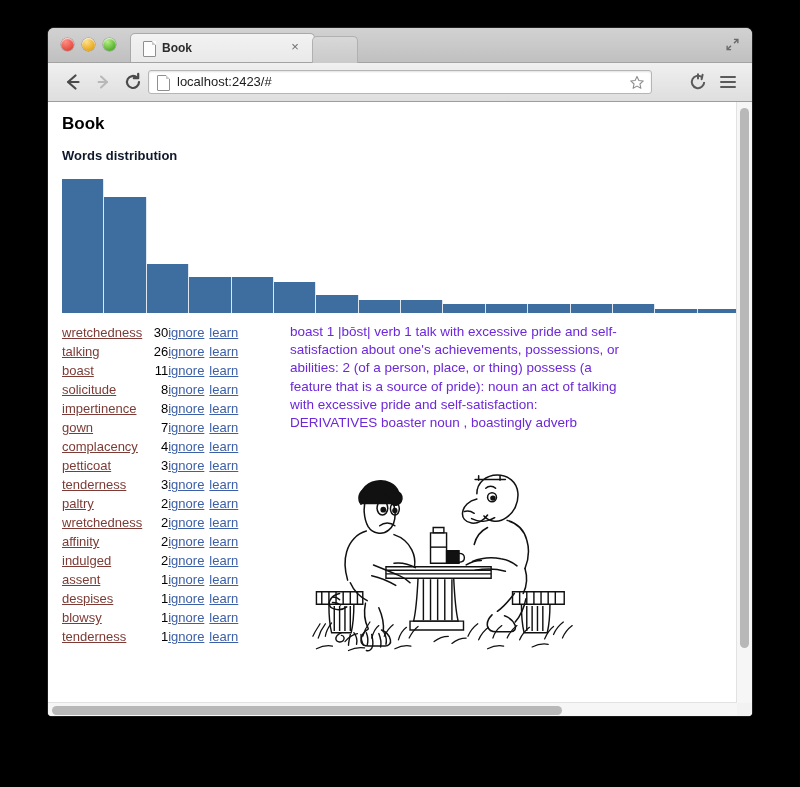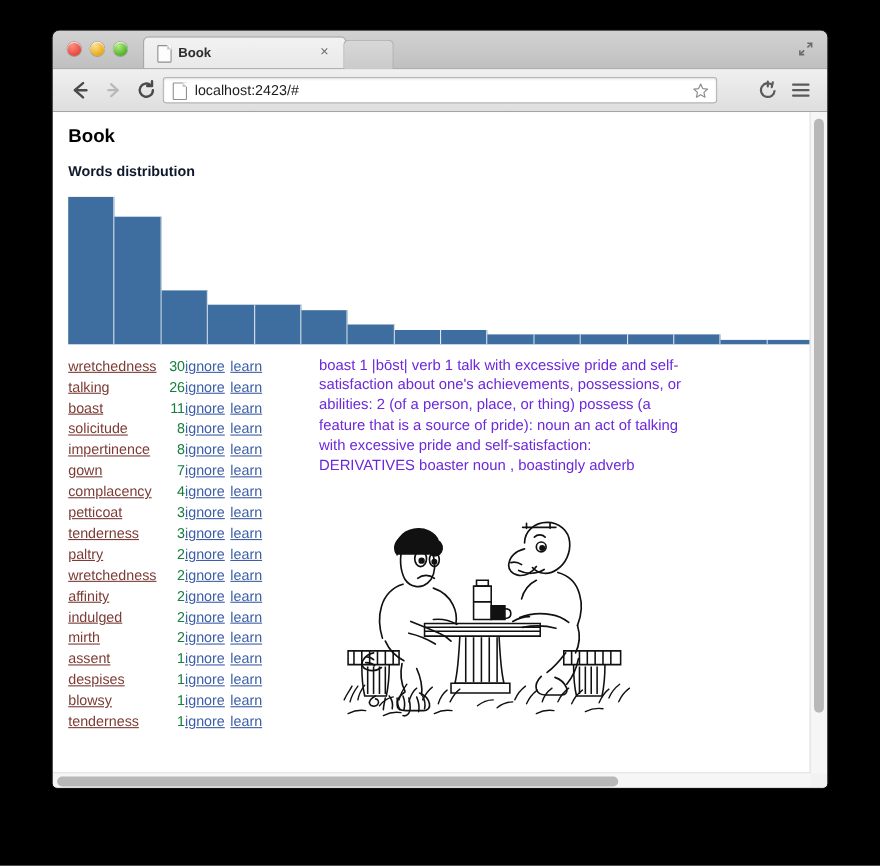--- a/index.html
+++ b/index.html
@@ -91,21 +91,21 @@
   .bar{position:absolute;bottom:0;background:#3d6e9f;border-right:1px solid #dfe7ee;box-sizing:border-box;}
 
   
   .cols{display:flex;align-items:flex-start;}
   .col-words{width:220px;flex:0 0 220px;}
   .col-def{flex:1;padding-left:8px;}
 
   table.words{border-collapse:collapse;font-size:13px;}
   table.words td{padding:2px 0;vertical-align:baseline;white-space:nowrap;}
   td.w-word{padding-right:6px;}
-  td.w-count{text-align:right;width:26px;padding-right:8px;font-size:13px;color:#15803d;}
+  td.w-count{text-align:right;width:26px;padding-right:8px;font-size:13px;color:#000000;}
   td.w-act{padding-right:0;}
   a.word{color:#7c3b35;text-decoration:underline;cursor:pointer;}
   a.act{color:#3c5fa7;text-decoration:underline;cursor:pointer;margin-right:5px;}
   a.act:last-child{margin-right:5px;}
 
   .definition{font-size:13.5px;line-height:1.35;color:#6d28d9;max-width:330px;}
 
   .cartoon{margin:26px 0 0 18px;width:270px;height:205px;}
   .cartoon svg{display:block;}
 
@@ -265,25 +265,20 @@
                     <td class="w-word"><a class="word">affinity</a></td>
                     <td class="w-count">2</td>
                     <td class="w-act"><a class="act">ignore</a><a class="act">learn</a></td>
                   </tr>
                   <tr>
                     <td class="w-word"><a class="word">indulged</a></td>
                     <td class="w-count">2</td>
                     <td class="w-act"><a class="act">ignore</a><a class="act">learn</a></td>
                   </tr>
                   <tr>
-                    <td class="w-word"><a class="word">mirth</a></td>
-                    <td class="w-count">2</td>
-                    <td class="w-act"><a class="act">ignore</a><a class="act">learn</a></td>
-                  </tr>
-                  <tr>
                     <td class="w-word"><a class="word">assent</a></td>
                     <td class="w-count">1</td>
                     <td class="w-act"><a class="act">ignore</a><a class="act">learn</a></td>
                   </tr>
                   <tr>
                     <td class="w-word"><a class="word">despises</a></td>
                     <td class="w-count">1</td>
                     <td class="w-act"><a class="act">ignore</a><a class="act">learn</a></td>
                   </tr>
                   <tr>

